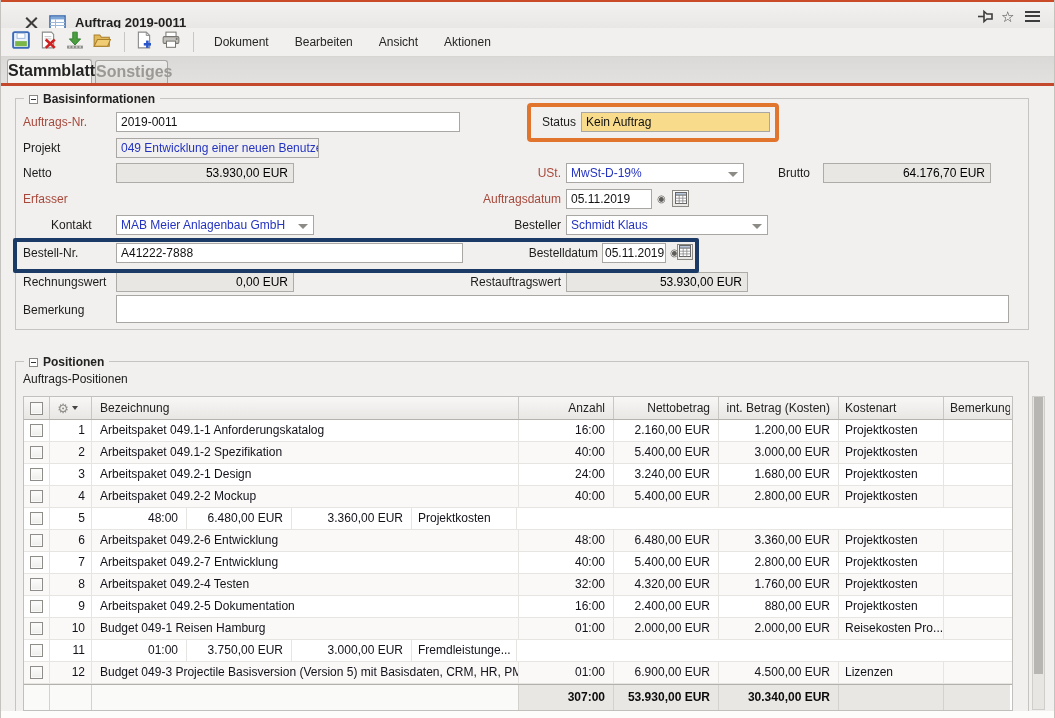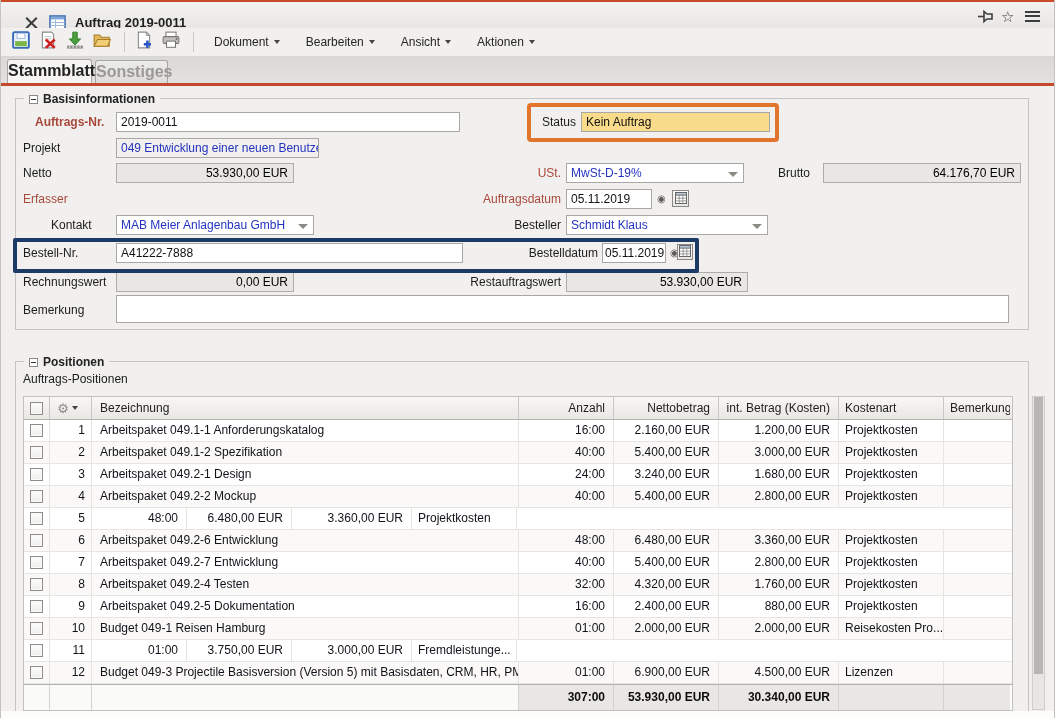--- a/index.html
+++ b/index.html
@@ -20,21 +20,21 @@
   .tb-right { position:absolute; top:4px; height:20px; display:flex; align-items:center; }
   .hamb { width:15px; height:11px; position:relative; }
   .hamb span { position:absolute; left:0; width:15px; height:2px; background:#3d3d3d; }
   .star { font-size:15px; color:#3d3d3d; line-height:15px; }
 
   
   .toolbar { position:absolute; left:0; top:28px; width:1055px; height:29px; background:#f1f0ee;
              border-bottom:1px solid #d8d6d3; display:flex; align-items:center; padding-left:8px; }
   .tbtn { width:24px; height:24px; display:flex; align-items:center; justify-content:center; margin-right:3px; }
   .tsep { width:1px; height:20px; background:#c9c7c4; margin:0 7px; }
-  .menu { font-size:12px; color:#262626; padding:0 13px; height:29px; line-height:29px; display:flex; align-items:center; gap:5px; }
+  .menu { font-size:12px; color:#262626; padding:0 13px; height:29px; line-height:29px; display:flex; align-items:center; gap:5px;flex-direction:column; }
   .caret { width:0; height:0; border-left:3.5px solid transparent; border-right:3.5px solid transparent; border-top:4px solid #444; }
 
   
   .tabbar { position:absolute; left:0; top:57px; width:1055px; height:29px;
             background:linear-gradient(#dbd9d7,#e4e2e0); }
   .tabbar .rule { position:absolute; left:0; bottom:0; width:100%; height:3px; background:#c4492c; }
   .tab { position:absolute; bottom:3px; height:23px; line-height:22px; font-size:16px; font-weight:bold;
          text-align:center; border:1px solid #a8a6a3; border-bottom:none; border-radius:3px 3px 0 0; }
   .tab.active { left:6px; width:85px; background:#f5f4f2; color:#222; z-index:2; height:24px; }
   .tab.inactive { left:94px; width:73px; background:linear-gradient(#ececea,#deDCd9); color:#9b9995; }
@@ -219,36 +219,36 @@
     <div class="tab inactive">Sonstiges</div>
   </div>
 
   <div class="fs" style="left:14px; top:98px; width:1014px; height:232px;">
     <div class="legend">
       <span class="colbox"></span>
       <span>Basisinformationen</span>
     </div>
   </div>
 
-  <div class="lbl req" style="left:34px; top:112px; width:90px;font-weight:bold;">Auftrags-Nr.</div>
+  <div class="lbl req" style="left:22px; top:112px; width:90px;">Auftrags-Nr.</div>
   <div class="box input" style="left:115px; top:112px; width:344px;">2019-0011</div>
   <div class="lbl" style="left:528px; top:112px; width:47px; text-align:right;">Status</div>
   <div class="box statusfld" style="left:580px; top:112px; width:189px;">Kein Auftrag</div>
 
   <div class="lbl" style="left:22px; top:138px; width:90px;">Projekt</div>
   <div class="box linkfield" style="left:115px; top:138px; width:203px;">049 Entwicklung einer neuen Benutze</div>
 
   <div class="lbl" style="left:22px; top:163px; width:90px;">Netto</div>
   <div class="box ro" style="left:115px; top:163px; width:178px;">53.930,00 EUR</div>
   <div class="lbl req r" style="left:480px; top:163px; width:80px;">USt.</div>
   <div class="box combo" style="left:565px; top:163px; width:178px;">
     <span>MwSt-D-19%</span><span class="arr"></span>
   </div>
   <div class="lbl" style="left:777px; top:163px; width:45px;">Brutto</div>
-  <div class="box ro" style="left:822px; top:163px; width:198px;">64.176,70 EUR</div>
+  <div class="box ro" style="left:822px; top:163px; width:168px;">64.176,70 EUR</div>
 
   <div class="lbl req" style="left:22px; top:189px; width:90px;">Erfasser</div>
   <div class="lbl req r" style="left:460px; top:189px; width:100px;">Auftragsdatum</div>
   <div class="box input" style="left:565px; top:189px; width:86px;">05.11.2019</div>
   <div class="circ" style="left:656px; top:192px;">◉</div>
   <div class="calbtn" style="left:671px; top:190px;">
     <span>
       <svg width="12" height="12" viewBox="0 0 12 12">
         <rect x="0.5" y="0.5" width="11" height="11" fill="#fff" stroke="#666" stroke-width="1"></rect>
         <rect x="0.5" y="0.5" width="11" height="2.6" fill="#b9c8dc" stroke="#666" stroke-width="1"></rect>

